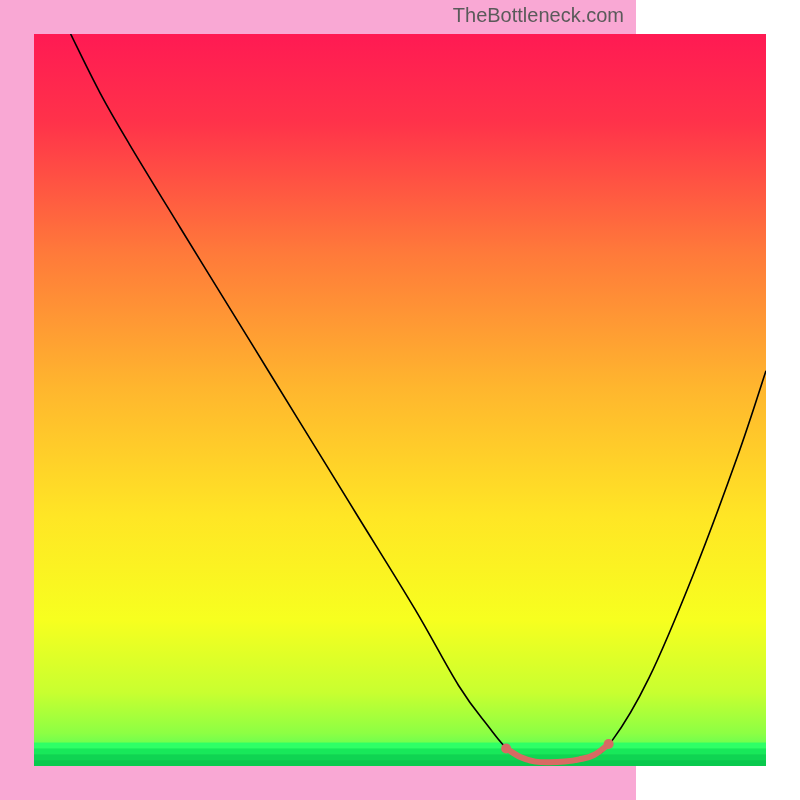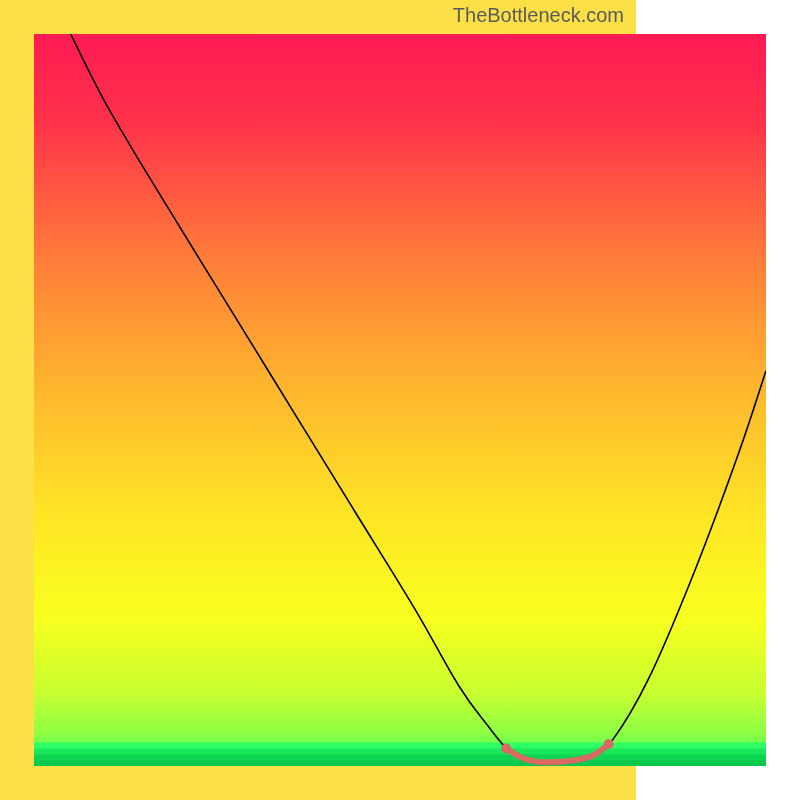--- a/index.html
+++ b/index.html
@@ -1,16 +1,16 @@
 <!DOCTYPE html>
 <html><head>
 <meta charset="utf-8">
 <style>
   html,body{margin:0;padding:0;width:800px;height:800px;overflow:hidden;font-family:Arial,Helvetica,sans-serif}
-  .frame{position:relative;width:636px;height:800px;background:#fde047}
+  .frame{position:relative;width:636px;height:800px;background:#f9a8d4}
   .attribution{position:absolute;top:4px;right:12px;color:#5a5a5a;font-size:20px;font-weight:400;letter-spacing:0}
   .plot{position:absolute;left:34px;top:34px;width:732px;height:732px}
   svg{display:block}
 </style>
 </head>
 <body>
 <div class="frame">
   <div class="attribution">TheBottleneck.com</div>
   <div class="plot">
     <svg id="chart-svg" width="732" height="732" viewBox="0 0 732 732">

